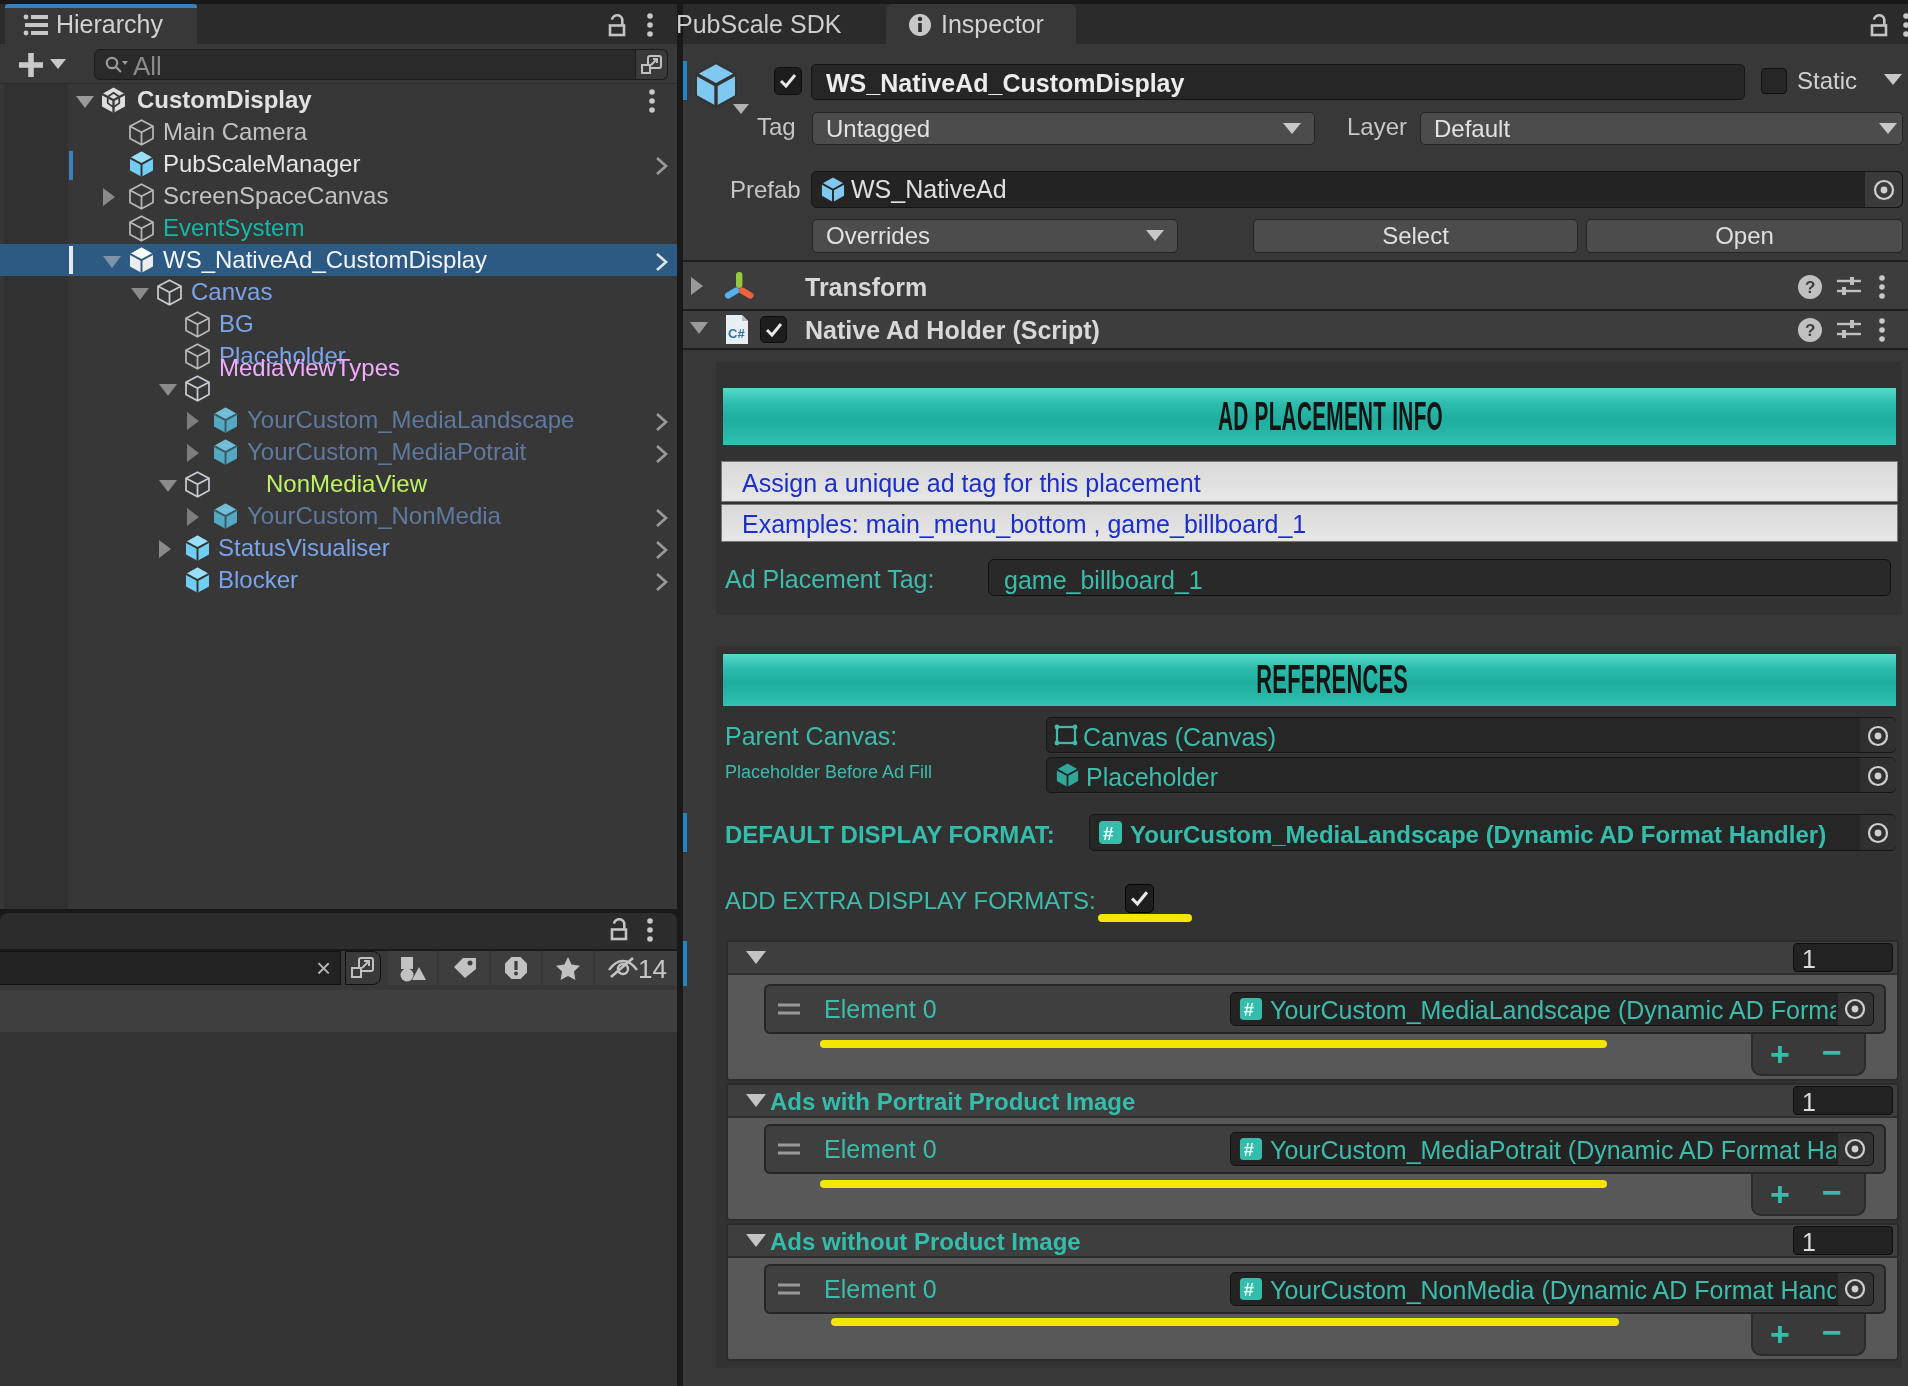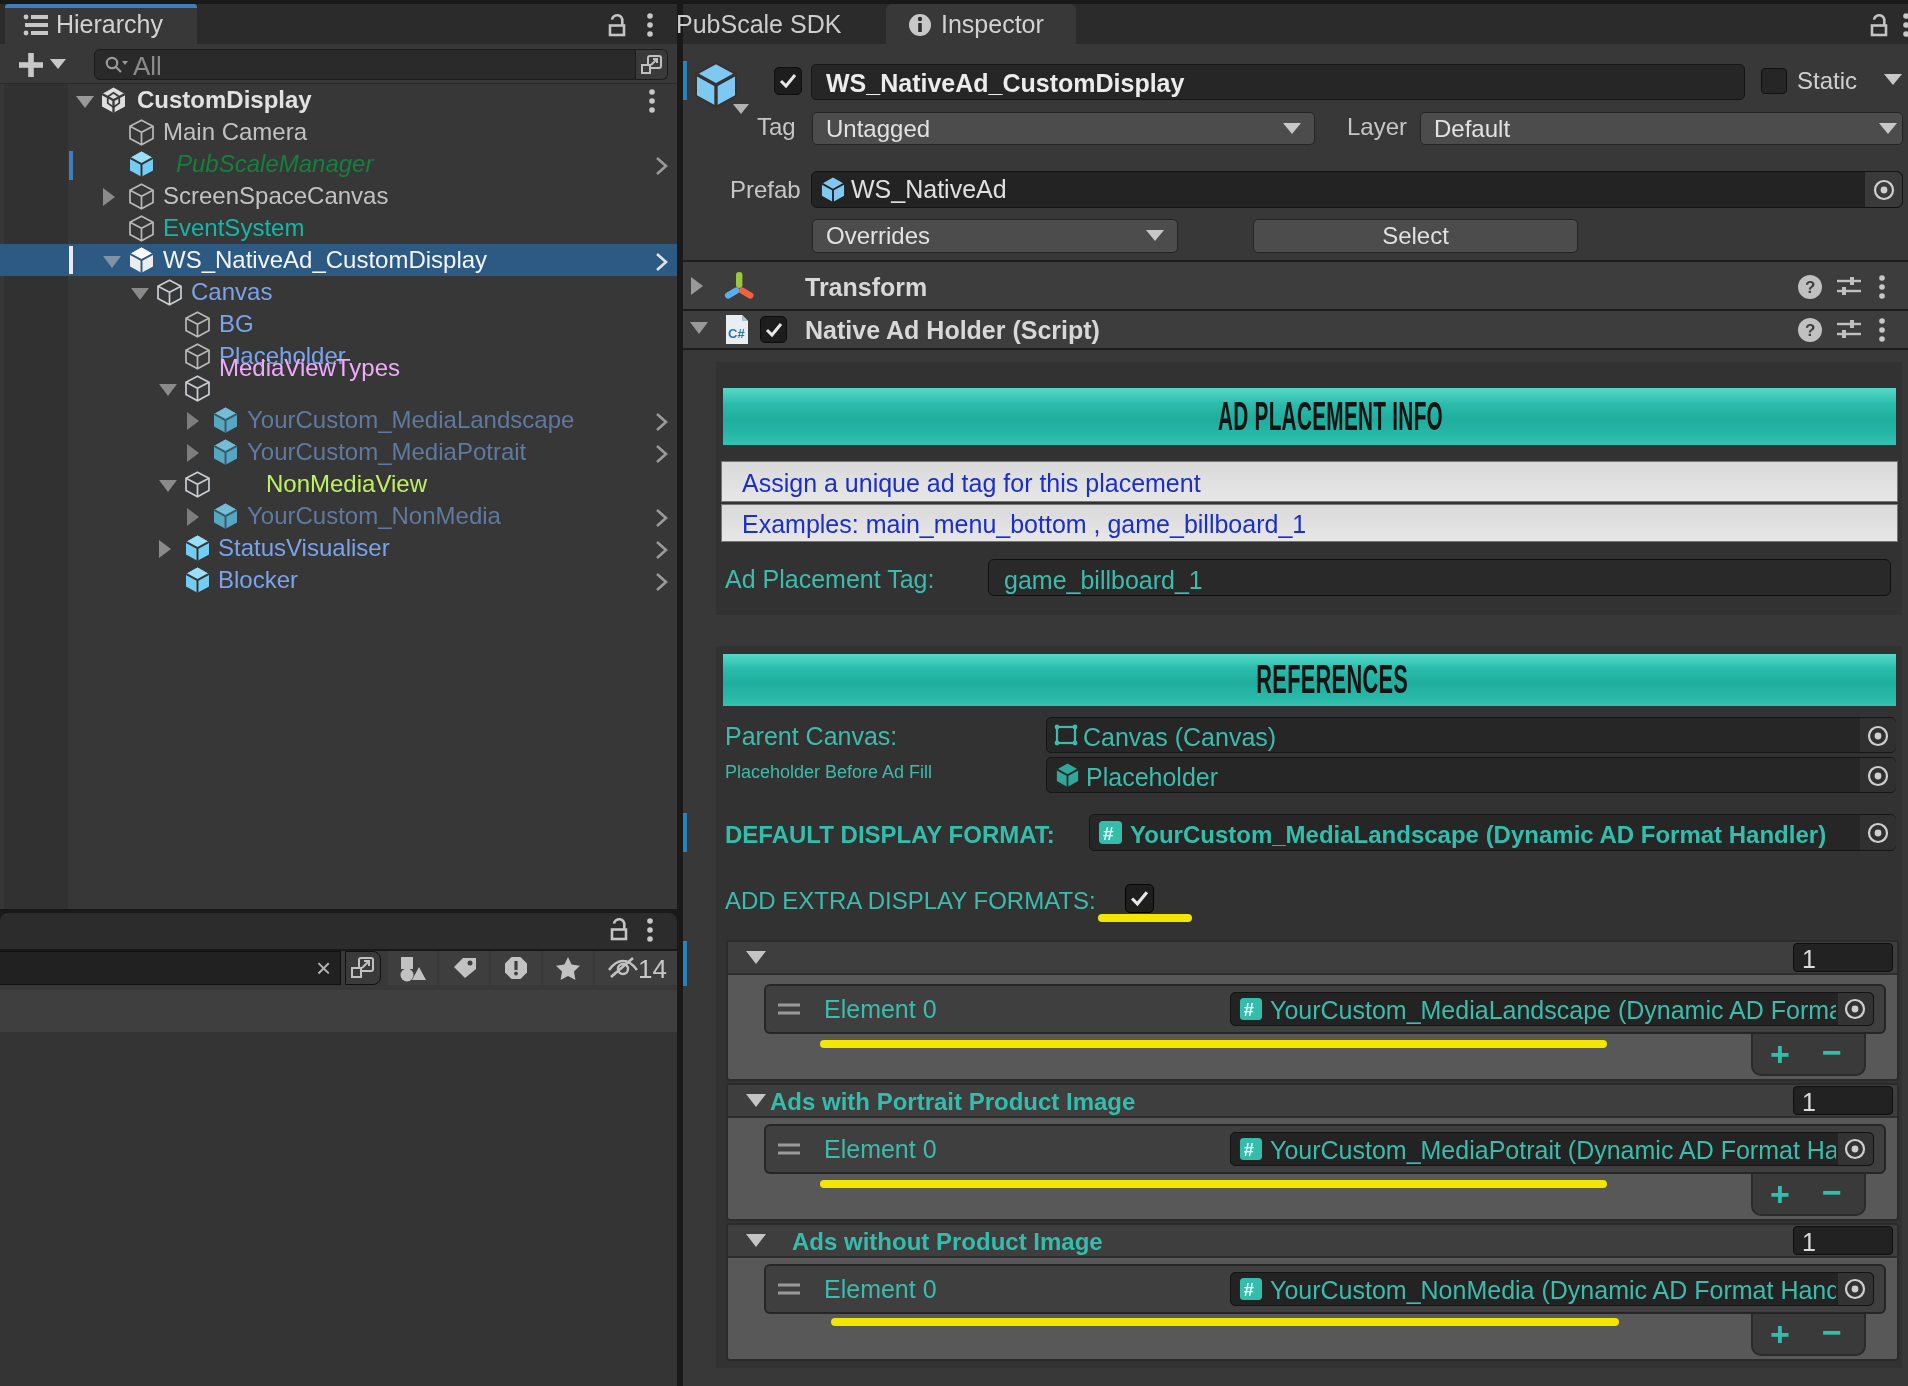--- a/index.html
+++ b/index.html
@@ -92,21 +92,21 @@
     <path d="M 22 2 L 42 12.5 L 42 34 L 22 45 L 2 34 L 2 12.5 Z M 2 12.5 L 22 23 L 42 12.5 M 22 23 L 22 45" fill="none" stroke="#b8b8b8" stroke-width="3"></path>
   </svg>
   <div class="abs row32" style="left:163px;top:116px;color:#c2c2c2;">Main Camera</div>
 
   <div class="abs" style="left:69px;top:151px;width:4px;height:29px;background:#3d7ebc;"></div>
   <svg class="abs" style="left:128px;top:151px;" width="27" height="27" viewBox="0 0 44 47">
     <path d="M 22 1 L 42 12 L 42 34 L 22 45 L 2 34 L 2 12 Z" fill="#72cdf4"></path>
     <path d="M 22 1 L 42 12 L 22 23 L 2 12 Z" fill="#9adef8"></path>
     <path d="M 2 12 L 22 23 L 42 12 M 22 23 L 22 45" fill="none" stroke="#333333" stroke-width="3.4"></path>
   </svg>
-  <div class="abs row32" style="left:176px;top:148px;color:#15803d;font-style:italic;">PubScaleManager</div>
+  <div class="abs row32" style="left:163px;top:148px;color:#e5e5e5;">PubScaleManager</div>
   <svg class="abs" style="left:655px;top:156px;" width="13" height="20" viewBox="0 0 13 20">
       <path d="M 2 2 L 11 10 L 2 18" fill="none" stroke="#9a9a9a" stroke-width="2.6"></path>
     </svg>
 
   <div class="abs" style="left:103px;top:188px;width:0;height:0;border-top:9px solid transparent;border-bottom:9px solid transparent;border-left:12px solid #8a8a8a;"></div>
   <svg class="abs" style="left:128px;top:183px;" width="27" height="27" viewBox="0 0 44 47">
     <path d="M 22 2 L 42 12.5 L 42 34 L 22 45 L 2 34 L 2 12.5 Z M 2 12.5 L 22 23 L 42 12.5 M 22 23 L 22 45" fill="none" stroke="#b8b8b8" stroke-width="3"></path>
   </svg>
   <div class="abs row32" style="left:163px;top:180px;color:#c2c2c2;">ScreenSpaceCanvas</div>
 
@@ -316,20 +316,21 @@
   <div class="abs" style="left:851px;top:175px;color:#e0e0e0;font-size:25px;">WS_NativeAd</div>
   <svg class="abs" style="left:1872px;top:178px;" width="24" height="24" viewBox="0 0 24 24">
     <circle cx="12" cy="12" r="9" fill="none" stroke="#cfcfcf" stroke-width="2.2"></circle>
     <circle cx="12" cy="12" r="3.4" fill="#cfcfcf"></circle>
   </svg>
 
   <div class="abs drop" style="left:812px;top:219px;width:366px;height:34px;"></div>
   <div class="abs" style="left:826px;top:222px;color:#e2e2e2;font-size:24px;">Overrides</div>
   <div class="abs" style="left:1146px;top:230px;width:0;height:0;border-left:9px solid transparent;border-right:9px solid transparent;border-top:11px solid #c8c8c8;"></div>
   <div class="abs drop" style="left:1253px;top:219px;width:325px;height:34px;text-align:center;line-height:32px;">Select</div>
+  <div class="abs drop" style="left:1586px;top:219px;width:317px;height:34px;text-align:center;line-height:32px;">Open</div>
 
   <div class="abs" style="left:683px;top:260px;width:1225px;height:90px;background:#3d3d3d;"></div>
     <div class="abs" style="left:683px;top:260px;width:1225px;height:2px;background:#1d1d1d;"></div>
     <div class="abs" style="left:683px;top:309px;width:1225px;height:2px;background:#1d1d1d;"></div>
     <div class="abs" style="left:683px;top:348px;width:1225px;height:2px;background:#1d1d1d;"></div>
   <div class="abs" style="left:691px;top:277px;width:0;height:0;border-top:9px solid transparent;border-bottom:9px solid transparent;border-left:12px solid #999999;"></div>
   <svg class="abs" style="left:721px;top:269px;" width="36" height="36" viewBox="0 0 36 36">
     <rect x="15" y="3" width="6.4" height="16" rx="3.2" fill="#97c93d"></rect>
     <g transform="rotate(-120 18.2 20)">
         <rect x="15" y="4" width="6.4" height="16" rx="3.2" fill="#56aff0"></rect>
@@ -502,21 +503,21 @@
     <circle cx="12" cy="12" r="3.4" fill="#cfcfcf"></circle>
   </svg>
   <div class="abs" style="left:820px;top:1180px;width:787px;height:8px;background:#f3e600;border-radius:4px;"></div>
   <div class="abs" style="left:1751px;top:1174px;width:115px;height:42px;background:#3a3a3a;border:2px solid #2b2b2b;border-top:none;border-radius:0 0 10px 10px;"></div>
   <div class="abs" style="left:1770px;top:1176px;color:#35bdac;font-size:34px;font-weight:bold;line-height:36px;">+</div>
   <div class="abs" style="left:1822px;top:1174px;color:#35bdac;font-size:34px;font-weight:bold;line-height:36px;">−</div>
 
   <div class="abs" style="left:726px;top:1223px;width:1173px;height:138px;background:#585858;border:2px solid #2b2b2b;border-radius:4px;"></div>
   <div class="abs" style="left:728px;top:1225px;width:1169px;height:33px;background:#3e3e3e;border-bottom:2px solid #2e2e2e;"></div>
   <div class="abs" style="left:746px;top:1234px;width:0;height:0;border-left:10px solid transparent;border-right:10px solid transparent;border-top:13px solid #c4c4c4;"></div>
-  <div class="abs tealb" style="left:792px;top:1228px;font-size:24px;">Ads without Product Image</div>
+  <div class="abs tealb" style="left:770px;top:1228px;font-size:24px;">Ads without Product Image</div>
   <div class="abs" style="left:1793px;top:1226px;width:100px;height:29px;background:#222222;border:1px solid #0e0e0e;border-radius:4px;"></div>
   <div class="abs" style="left:1802px;top:1228px;color:#dcdcdc;font-size:25px;">1</div>
   <div class="abs" style="left:764px;top:1264px;width:1122px;height:50px;background:#3f3f3f;border:2px solid #262626;border-radius:6px;"></div>
   <svg class="abs" style="left:776px;top:1281px;" width="26" height="16" viewBox="0 0 26 16">
     <line x1="2" y1="4" x2="24" y2="4" stroke="#9a9a9a" stroke-width="3"></line>
     <line x1="2" y1="12" x2="24" y2="12" stroke="#9a9a9a" stroke-width="3"></line>
   </svg>
   <div class="abs teal" style="left:824px;top:1275px;font-size:25px;">Element 0</div>
   <div class="abs" style="left:1230px;top:1272px;width:644px;height:34px;background:#232323;border:1px solid #131313;border-radius:5px;overflow:hidden;"></div>
   <svg class="abs" style="left:1239px;top:1277px;" width="24" height="24" viewBox="0 0 25 25">

